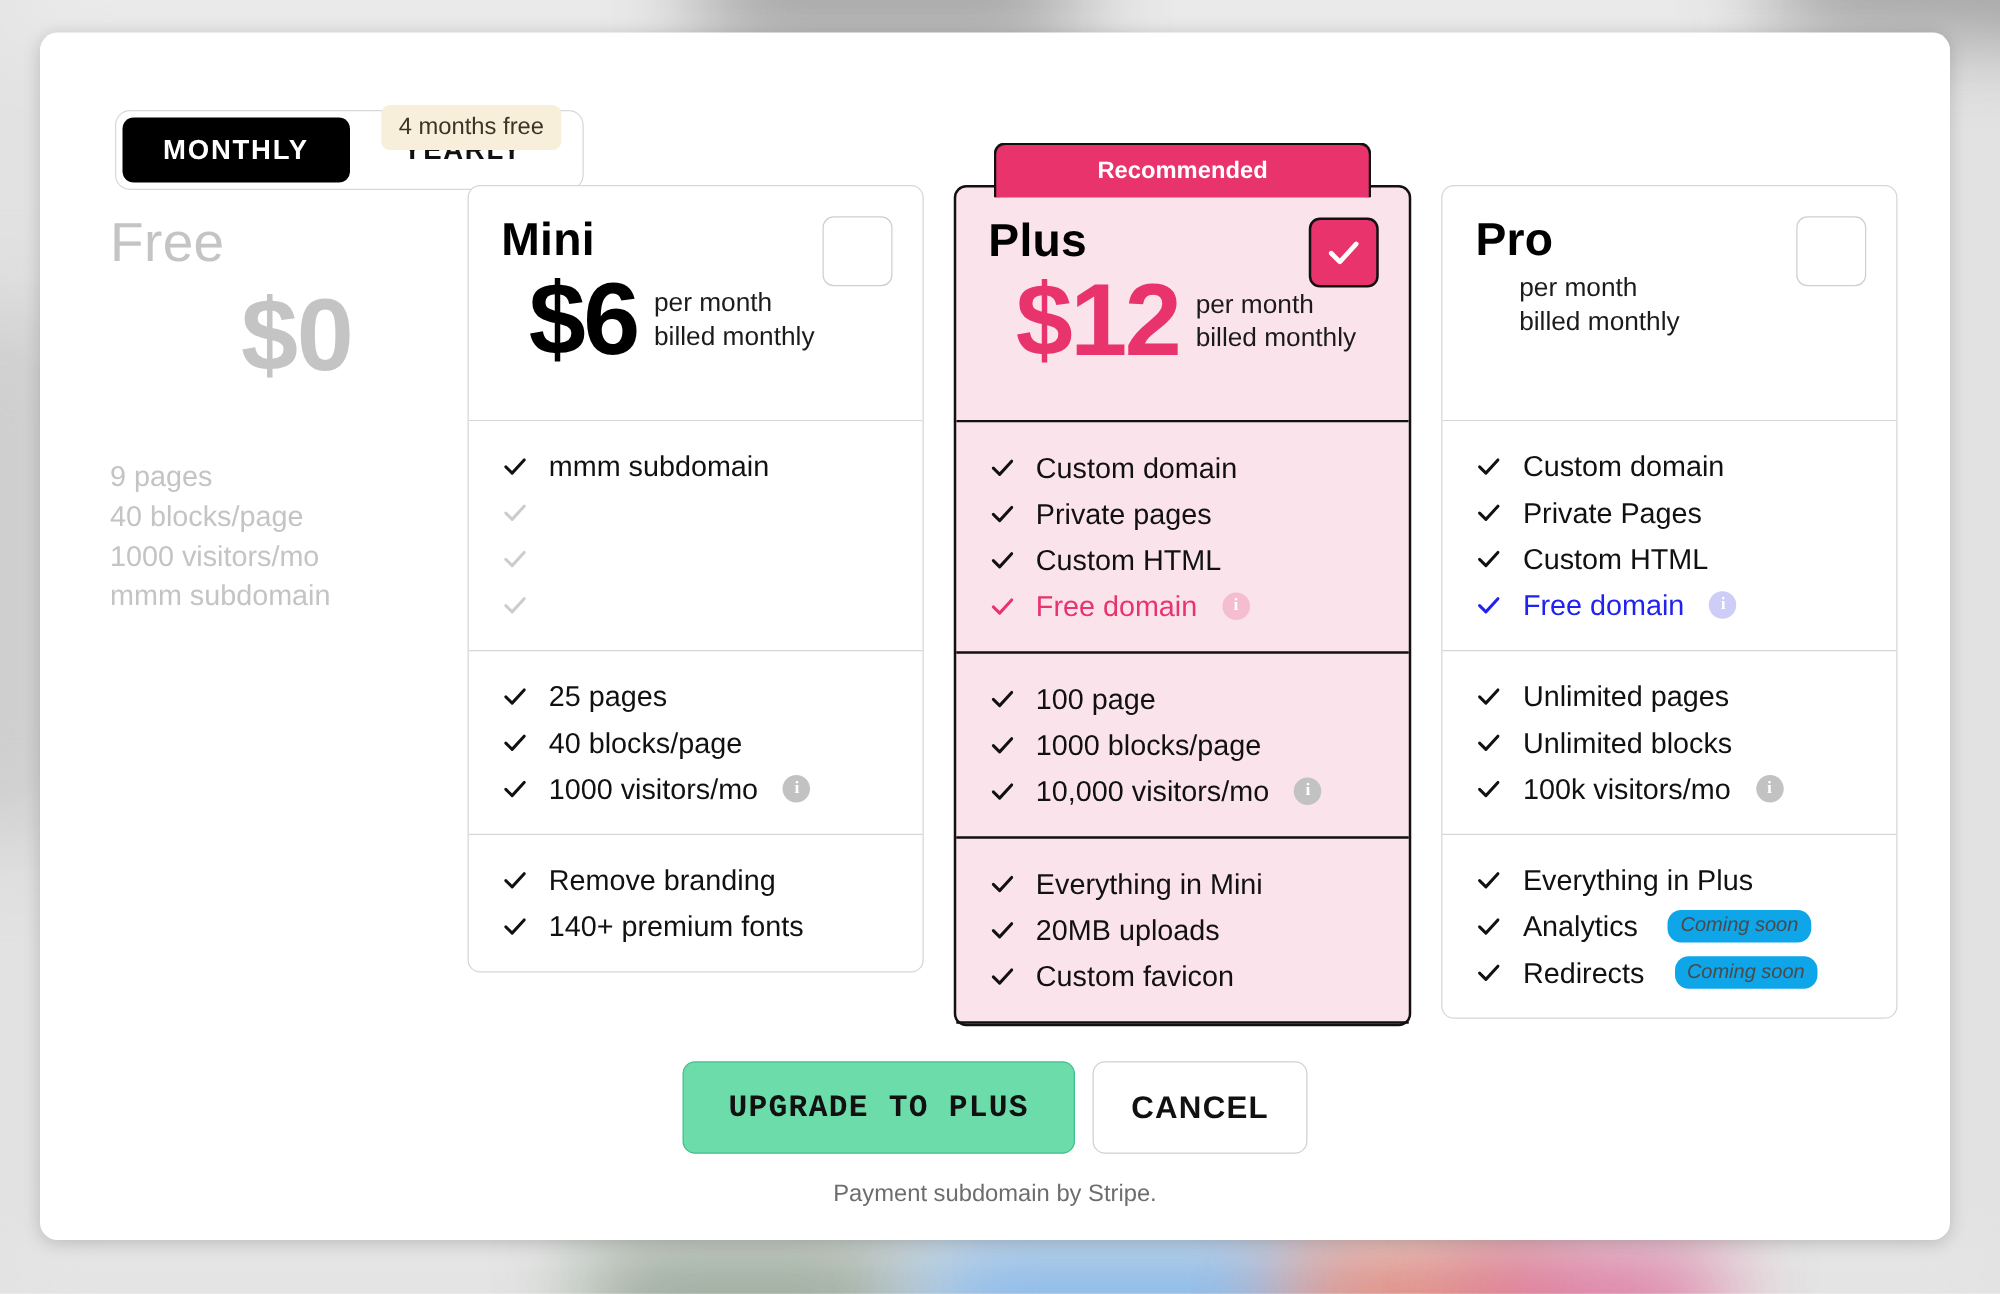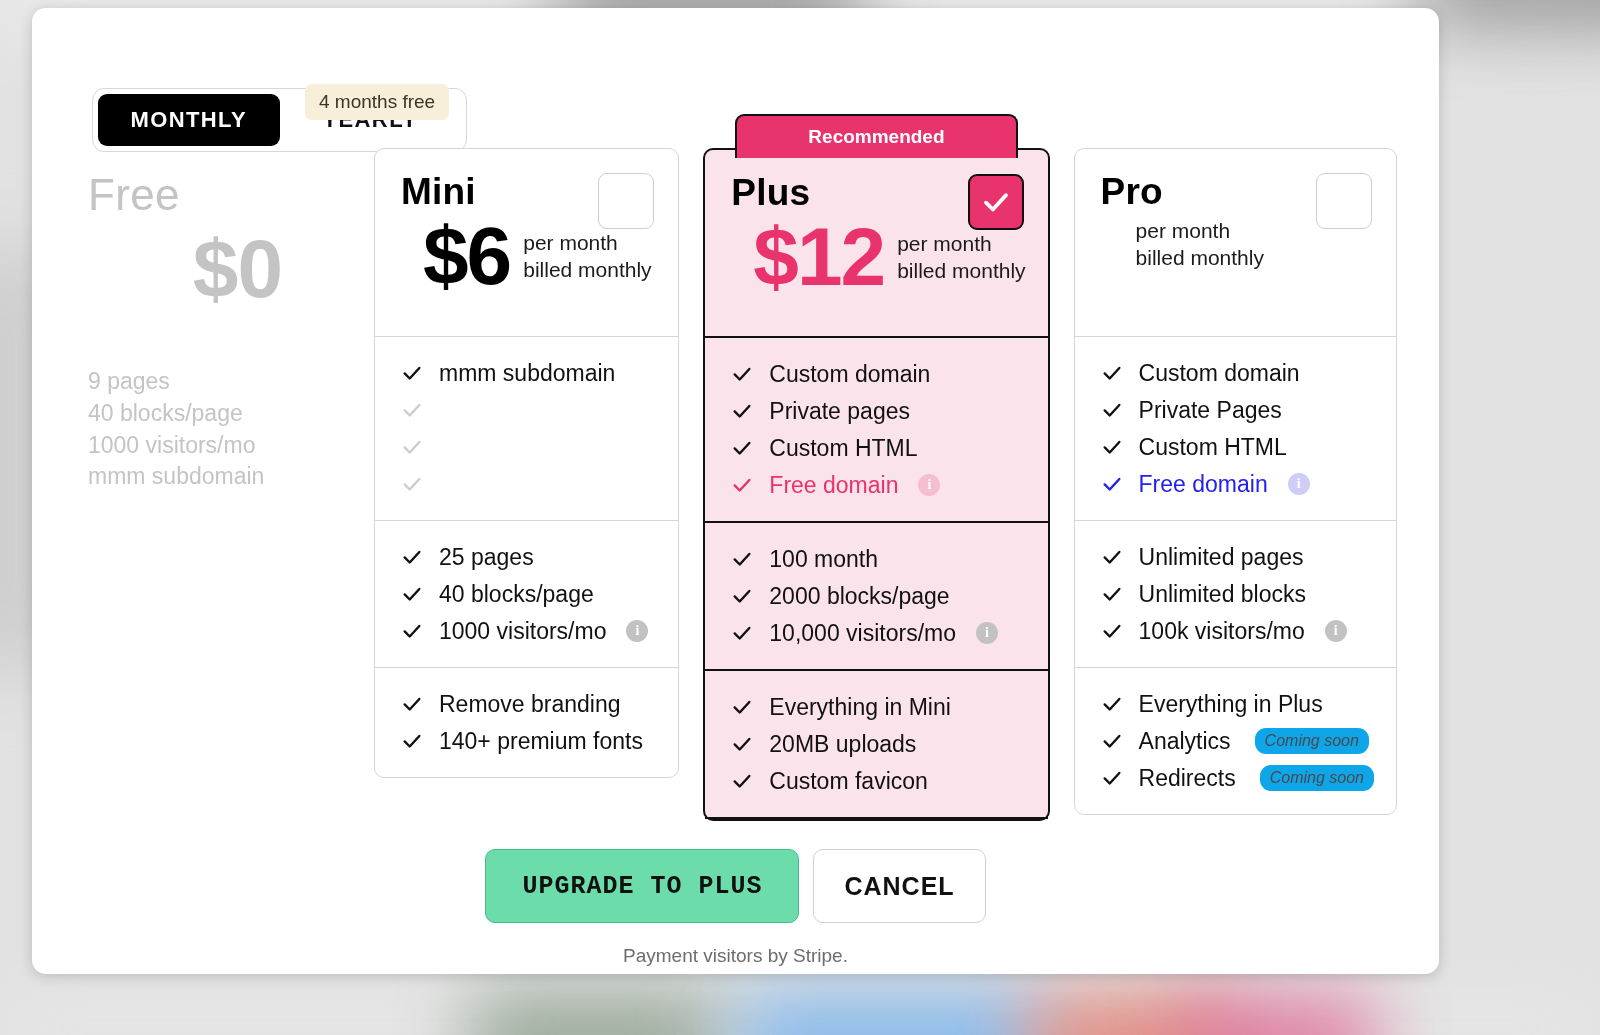--- a/index.html
+++ b/index.html
@@ -30,27 +30,27 @@
   .b-green     { left: 470px;  top: 1000px; width: 250px; height: 80px;  background:#7e937e; }
   .b-blue      { left: 740px;  top: 1000px; width: 300px; height: 80px;  background:#63a8ec; }
   .b-red       { left: 1030px; top: 1002px; width: 200px; height: 80px;  background:#e06a5c; }
   .b-pink      { left: 1185px; top: 1002px; width: 190px; height: 80px;  background:#dd5b8e; }
   .b-bot-white { left: 0;      top: 1012px; width: 1600px;height: 30px;  background:#f2f2f2; opacity:.5;}
 
   
   #modal {
     position: absolute;
     left: 32px;
-    top: 8px;
-    width: 1407px;
+    top: 26px;
+    width: 1528px;
     height: 966px;
     background: #ffffff;
     border-radius: 14px;
     box-shadow: 0 2px 14px rgba(0,0,0,.18);
-    padding: 38px 30px 0 30px;
+    padding: 20px 30px 0 30px;
   }
 
   
   #billing-row { position: relative; height: 96px; }
   #billing-toggle {
     position: absolute;
     left: 30px;
     top: 42px;
     width: 375px;
     height: 64px;
@@ -451,27 +451,27 @@
               </svg>
               <span>Free domain</span>
               <span class="info pinkish">i</span>
             </div>
           </div>
           <div class="feat-group">
             <div class="feat">
               <svg class="chk" viewBox="0 0 24 24" fill="none">
                 <path d="M4 12.5 L9.5 18 L20 6.5" stroke="#111" stroke-width="2.6" stroke-linecap="round" stroke-linejoin="round"></path>
               </svg>
-              <span>100 month</span>
-            </div>
-            <div class="feat">
-              <svg class="chk" viewBox="0 0 24 24" fill="none">
-                <path d="M4 12.5 L9.5 18 L20 6.5" stroke="#111" stroke-width="2.6" stroke-linecap="round" stroke-linejoin="round"></path>
-              </svg>
-              <span>2000 blocks/page</span>
+              <span>100 page</span>
+            </div>
+            <div class="feat">
+              <svg class="chk" viewBox="0 0 24 24" fill="none">
+                <path d="M4 12.5 L9.5 18 L20 6.5" stroke="#111" stroke-width="2.6" stroke-linecap="round" stroke-linejoin="round"></path>
+              </svg>
+              <span>1000 blocks/page</span>
             </div>
             <div class="feat">
               <svg class="chk" viewBox="0 0 24 24" fill="none">
                 <path d="M4 12.5 L9.5 18 L20 6.5" stroke="#111" stroke-width="2.6" stroke-linecap="round" stroke-linejoin="round"></path>
               </svg>
               <span>10,000 visitors/mo</span>
               <span class="info">i</span>
             </div>
           </div>
           <div class="feat-group last">
@@ -577,16 +577,16 @@
           </div>
         </div></div>
 
   </div>
 
   <div id="footer">
     <div id="btn-row">
       <button id="upgrade-btn">UPGRADE TO PLUS</button>
       <button id="cancel-btn">CANCEL</button>
     </div>
-    <div id="stripe-note">Payment visitors by Stripe.</div>
+    <div id="stripe-note">Payment subdomain by Stripe.</div>
   </div>
 
 </div>
 
 </body></html>

